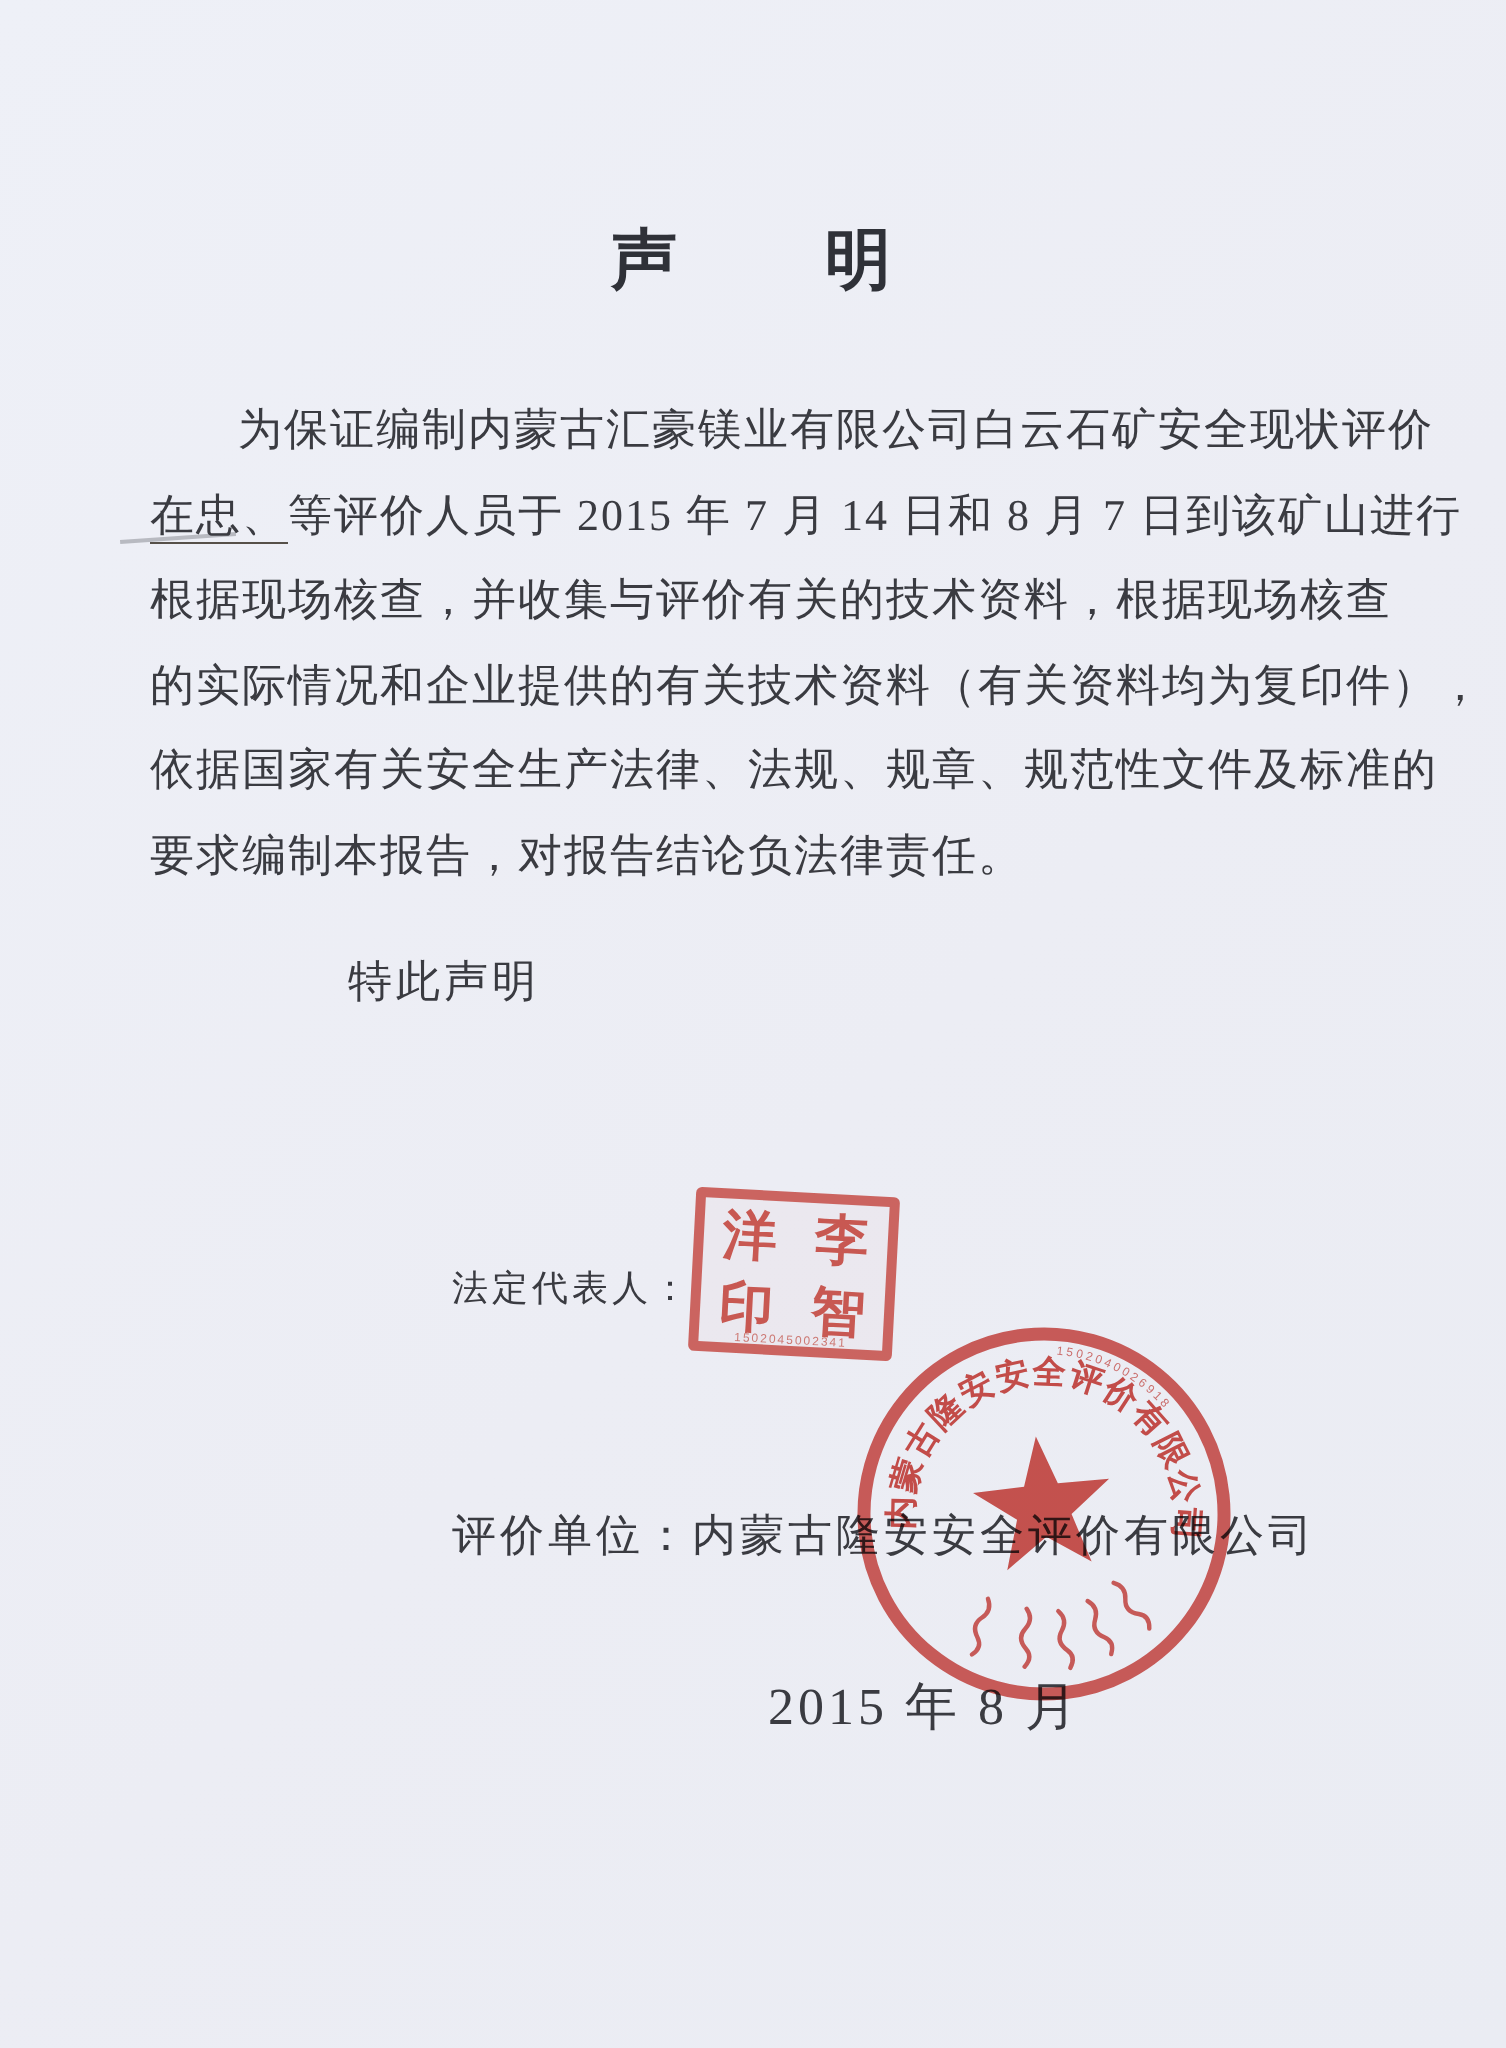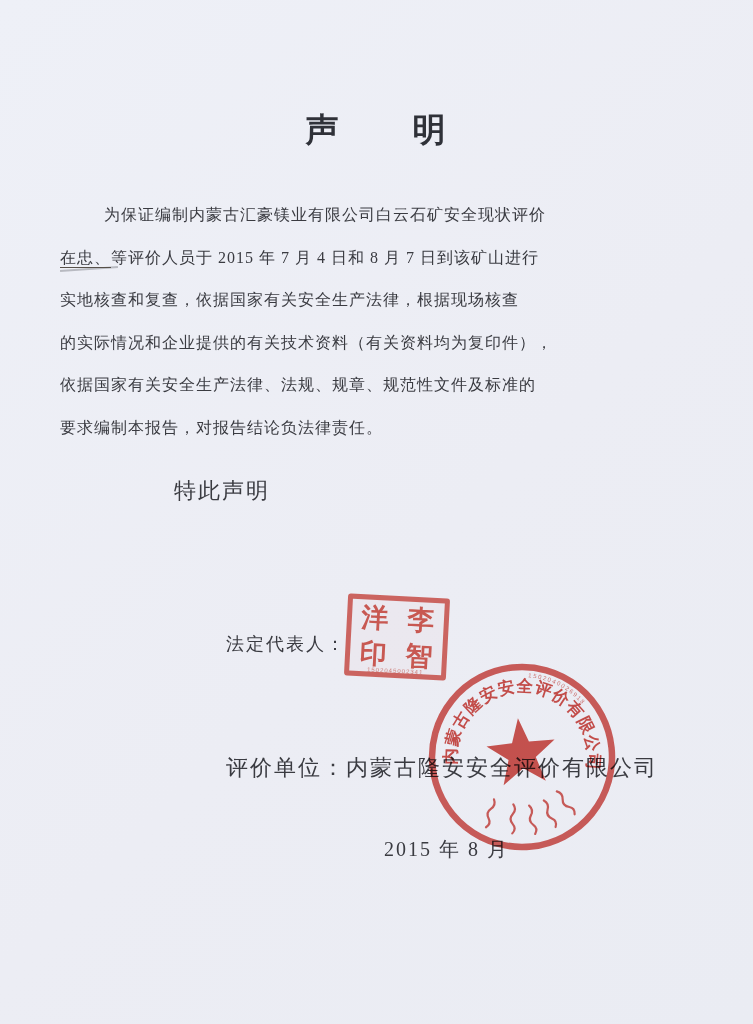--- a/index.html
+++ b/index.html
@@ -15,22 +15,22 @@
     color:#35363c;
     overflow:hidden;
   }
   .doc-title{
     position:absolute;top:108px;left:0;right:0;
     display:flex;justify-content:center;gap:72px;
     font-size:33px;font-weight:bold;color:#2f3138;
     letter-spacing:2px;
   }
   .body-text{
-    position:absolute;left:60px;top:194px;width:640px;
-    font-size:16px;color:#3a3b41;
+    position:absolute;left:75px;top:194px;width:640px;
+    font-size:22px;color:#3a3b41;
   }
   .line{
     height:42.5px;line-height:42.5px;
     letter-spacing:1px;white-space:nowrap;
   }
   .line.indent{text-indent:44px;}
   .u{
     border-bottom:1.6px solid #565049;
     padding-bottom:1px;
   }
@@ -41,21 +41,21 @@
   .legal-rep{
     position:absolute;left:226px;top:632px;
     font-size:18px;letter-spacing:2px;color:#3a3b41;
   }
   .evaluator{
     position:absolute;left:226px;top:753px;
     font-size:22px;letter-spacing:2px;color:#3a3b41;z-index:1;
   }
   .doc-date{
     position:absolute;left:384px;top:836px;
-    font-size:20px;letter-spacing:2px;color:#3a3b41;z-index:1;
+    font-size:26px;letter-spacing:2px;color:#3a3b41;z-index:1;
   }
   
   .personal-seal{
     position:absolute;left:346px;top:596px;
     width:92px;height:72px;
     border:5px solid rgba(214,84,74,.85);
     border-radius:3px;
     transform:rotate(3deg);
     display:grid;grid-template-columns:1fr 1fr;grid-template-rows:1fr 1fr;
     align-items:center;justify-items:center;
@@ -95,24 +95,24 @@
     <span>明</span>
   </div>
 
   <div class="artifact-line"></div>
 
   <div class="body-text">
     <div class="line indent">
       <span>为保证编制内蒙古汇豪镁业有限公司白云石矿安全现状评价</span>
     </div>
     <div class="line">
-      <span class="u">在忠、</span><span>等评价人员于 2015 年 7 月 4 日和 8 月 7 日到该矿山进行</span>
+      <span class="u">在忠、</span><span>等评价人员于 2015 年 7 月 14 日和 8 月 7 日到该矿山进行</span>
     </div>
     <div class="line">
-      <span>实地核查和复查，依据国家有关安全生产法律，根据现场核查</span>
+      <span>根据现场核查，并收集与评价有关的技术资料，根据现场核查</span>
     </div>
     <div class="line">
       <span>的实际情况和企业提供的有关技术资料（有关资料均为复印件），</span>
     </div>
     <div class="line">
       <span>依据国家有关安全生产法律、法规、规章、规范性文件及标准的</span>
     </div>
     <div class="line">
       <span>要求编制本报告，对报告结论负法律责任。</span>
     </div>

